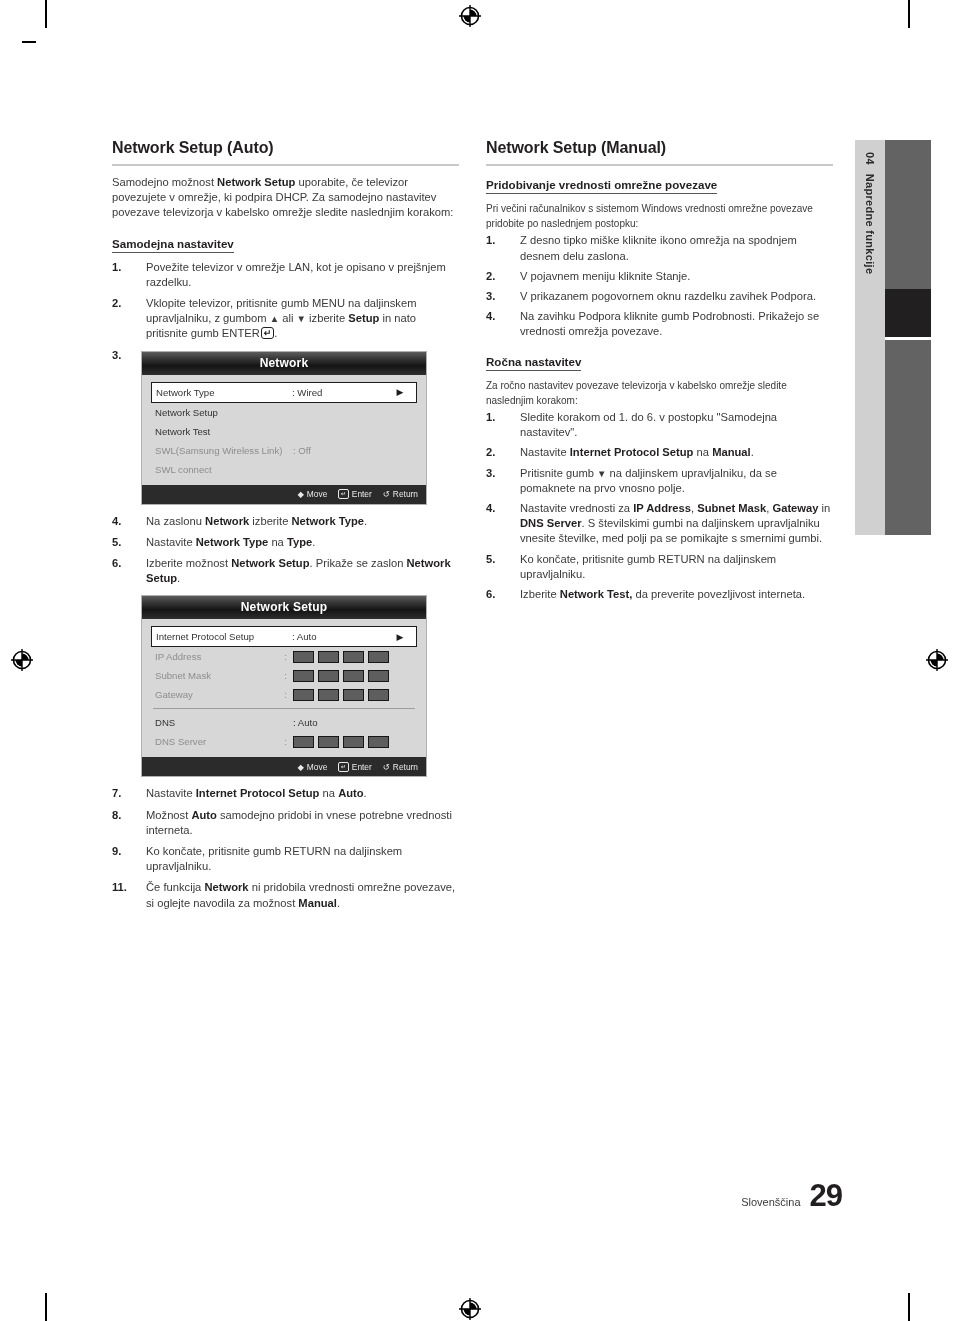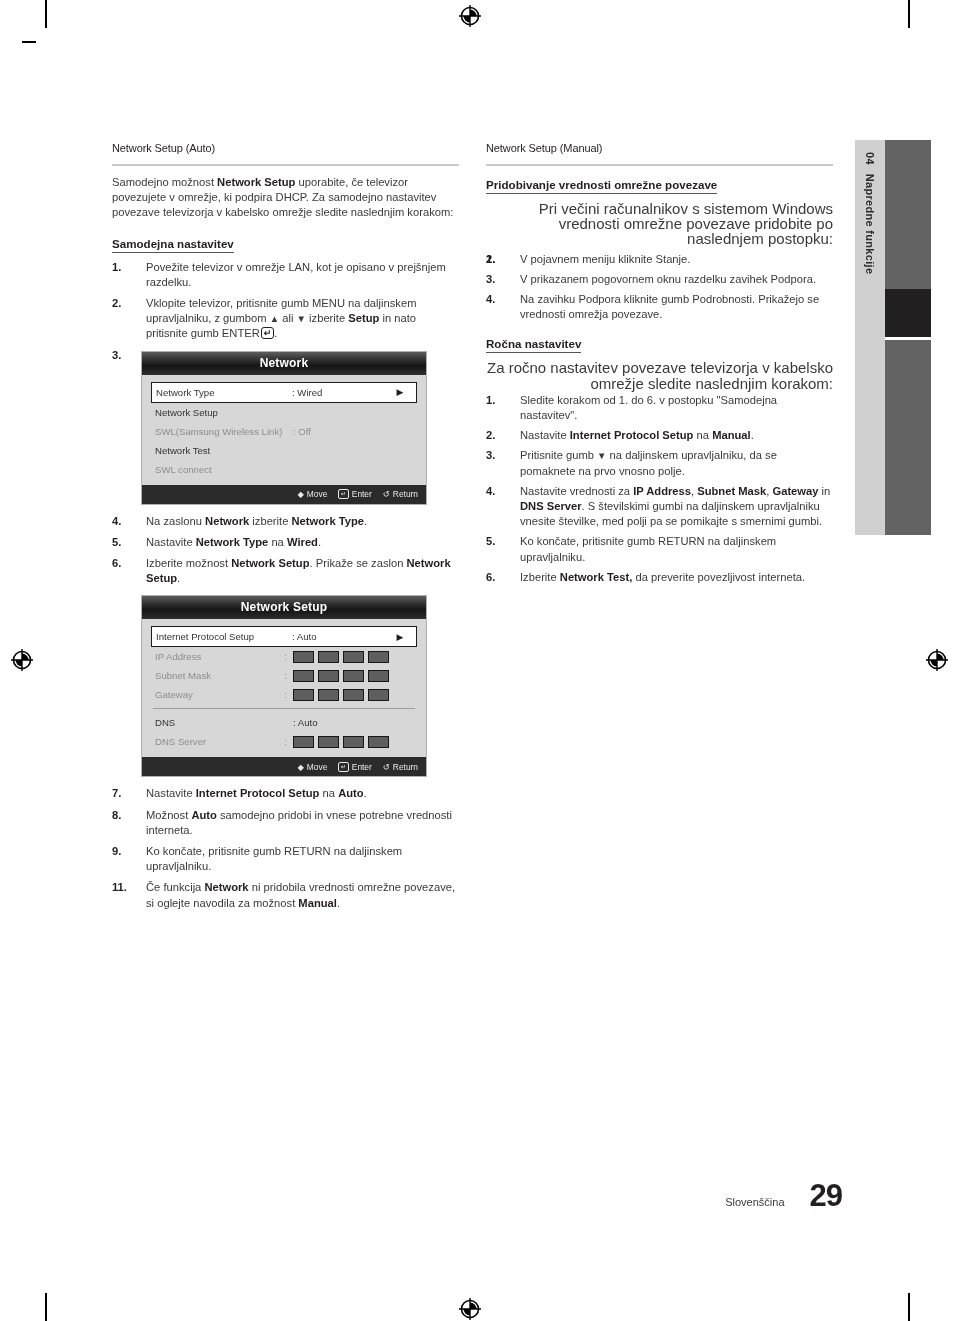--- a/index.html
+++ b/index.html
@@ -23,22 +23,22 @@
   
   .col {
     position: absolute;
     top: 138px;
     width: 347px;
   }
   .col-left  { left: 112px; }
   .col-right { left: 486px; }
 
   h1.sec-title {
-    font-size: 11px;
-    font-weight: normal;
+    font-size: 16px;
+    font-weight: bold;
     letter-spacing: -0.1px;
     margin: 0 0 6px 0;
     color: #231f20;
     line-height: 20px;
   }
   .title-rule {
     height: 2px;
     background: #c9c9c9;
     margin-bottom: 9px;
   }
@@ -56,25 +56,24 @@
     margin: 0 0 2px 0;
     color: #231f20;
     display: inline-block;
     border-bottom: 1.4px solid #555;
     padding-bottom: 1px;
     line-height: 14px;
   }
   .sub-wrap { margin-bottom: 5px; }
 
   p.sub-lead {
-    font-size: 15px;
+    font-size: 10px;
     line-height: 15.2px;
     margin: 0 0 2px 0;
     color: #3a3a3a;
-    text-align: right;
   }
 
   ol.steps { list-style: none; margin: 0 0 0 0; padding: 0; }
   ol.steps > li {
     position: relative;
     padding-left: 34px;
     font-size: 11.2px;
     line-height: 15.2px;
     margin-bottom: 6px;
     color: #3a3a3a;
@@ -227,21 +226,21 @@
   .chap-bar-b { top: 289px;  height: 48px; background: #211f1f; }
   .chap-bar-c { top: 340px;  height: 195px; }
 
   
   .page-foot {
     position: absolute;
     right: 112px;
     top: 1178px;
     display: flex;
     align-items: baseline;
-    gap: 25px;
+    gap: 9px;
   }
   .page-foot .lang { font-size: 11px; color: #3a3a3a; }
   .page-foot .pnum { font-size: 31px; font-weight: bold; color: #231f20; letter-spacing: -1px; }
 
   .print-foot {
     position: absolute;
     top: 1341px;
     font-size: 8.6px;
     color: #4a4a4a;
     font-family: "Liberation Sans", sans-serif;
@@ -307,31 +306,31 @@
         <div class="osd-row sel">
           <span class="lab">Network Type</span>
           <span class="val">: Wired</span>
           <span class="caret">▶</span>
         </div>
         <div class="osd-row">
           <span class="lab">Network Setup</span>
           <span class="val"></span>
           <span class="caret blank">▶</span>
         </div>
-        <div class="osd-row dim">
-          <span class="lab">SWL(Samsung Wireless Link)</span>
-          <span class="val">: Off</span>
-          <span class="caret blank">▶</span>
-        </div>
         <div class="osd-row">
           <span class="lab">Network Test</span>
           <span class="val"></span>
           <span class="caret blank">▶</span>
         </div>
         <div class="osd-row dim">
+          <span class="lab">SWL(Samsung Wireless Link)</span>
+          <span class="val">: Off</span>
+          <span class="caret blank">▶</span>
+        </div>
+        <div class="osd-row dim">
           <span class="lab">SWL connect</span>
           <span class="val"></span>
           <span class="caret blank">▶</span>
         </div>
       </div>
     <div class="osd-foot">
       <span class="k">
           <span>◆</span>
           <span>Move</span>
         </span>
@@ -341,21 +340,21 @@
         </span>
       <span class="k">
           <span>↺</span>
           <span>Return</span>
         </span>
     </div>
   </div>
 
   <ol class="steps">
       <li><span class="num">4.</span><span>Na zaslonu <b>Network</b> izberite <b>Network Type</b>.</span></li>
-      <li><span class="num">5.</span><span>Nastavite <b>Network Type</b> na <b>Wired</b>.</span></li>
+      <li><span class="num">5.</span><span>Nastavite <b>Network Type</b> na <b>Type</b>.</span></li>
       <li><span class="num">6.</span><span>Izberite možnost <b>Network Setup</b>. Prikaže se zaslon <b>Network Setup</b>.</span></li>
     </ol>
 
   <div class="osd">
     <div class="osd-head">Network Setup</div>
     <div class="osd-body">
         <div class="osd-row sel">
           <span class="lab">Internet Protocol Setup</span>
           <span class="val">: Auto</span>
           <span class="caret">▶</span>
@@ -438,21 +437,21 @@
 <div class="col col-right">
   <h1 class="sec-title">Network Setup (Manual)</h1>
   <div class="title-rule"></div>
 
 
   <div class="sub-wrap">
     <h2 class="sub-title">Pridobivanje vrednosti omrežne povezave</h2>
   </div>
   <p class="sub-lead">Pri večini računalnikov s sistemom Windows vrednosti omrežne povezave pridobite po naslednjem postopku:</p>
   <ol class="steps tight">
-      <li><span class="num">1.</span></li>
+      <li><span class="num">1.</span><span>Z desno tipko miške kliknite ikono omrežja na spodnjem desnem delu zaslona.</span></li>
       <li><span class="num">2.</span><span>V pojavnem meniju kliknite Stanje.</span></li>
       <li><span class="num">3.</span><span>V prikazanem pogovornem oknu razdelku zavihek Podpora.</span></li>
       <li><span class="num">4.</span><span>Na zavihku Podpora kliknite gumb Podrobnosti. Prikažejo se vrednosti omrežja povezave.</span></li>
     </ol>
 
   <div class="sub-wrap" style="margin-top:12px;">
     <h2 class="sub-title">Ročna nastavitev</h2>
   </div>
   <p class="sub-lead">Za ročno nastavitev povezave televizorja v kabelsko omrežje sledite naslednjim korakom:</p>
   <ol class="steps tight">

